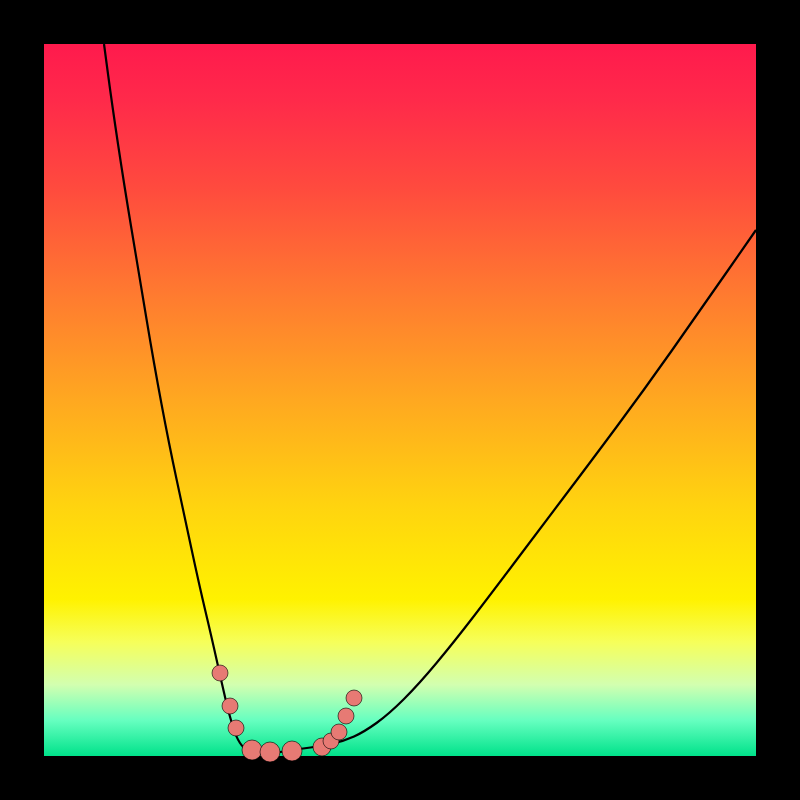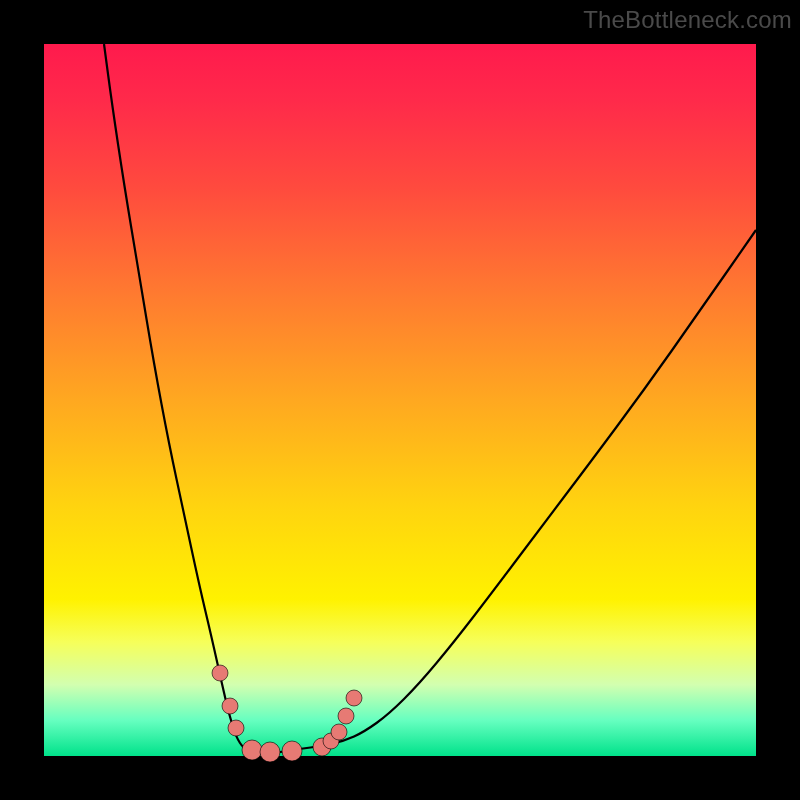--- a/index.html
+++ b/index.html
@@ -62,21 +62,20 @@
   .marker {
     fill: #e77a74;
     stroke: #000;
     stroke-width: 0.6;
   }
 </style>
 </head>
 <body>
 
 <div class="frame">
-  <div class="watermark">TheBottleneck.com</div>
 
   <div class="plot-area">
     <svg class="curve" viewBox="0 0 712 712">
       <path id="series-path" class="series-path" d="M 60 0 Q 60 0 64 30 Q 68 60 74 100 Q 80 140 87.5 185 Q 95 230 102.5 275 Q 110 320 117.5 360 Q 125 400 132.5 435 Q 140 470 147.5 505 Q 155 540 161.5 567.5 Q 168 595 173 617.5 Q 178 640 181.5 655 Q 185 670 188.5 681.5 Q 192 693 196 699 Q 200 705 205 707.5 Q 210 710 216 710 Q 222 710 229 709 Q 236 708 245.5 706.5 Q 255 705 266.5 703.5 Q 278 702 289 699.5 Q 300 697 310 692.5 Q 320 688 332.5 679 Q 345 670 360 655 Q 375 640 392.5 619 Q 410 598 430 572 Q 450 546 472.5 516 Q 495 486 520 453 Q 545 420 572.5 383 Q 600 346 627.5 307 Q 655 268 683.5 227 L 712 186"></path>
       <g id="marker-group">
           <circle cx="176" cy="629" r="8" class="marker"></circle>
           <circle cx="186" cy="662" r="8" class="marker"></circle>
           <circle cx="192" cy="684" r="8" class="marker"></circle>
           <circle cx="208" cy="706" r="10" class="marker"></circle>
           <circle cx="226" cy="708" r="10" class="marker"></circle>

